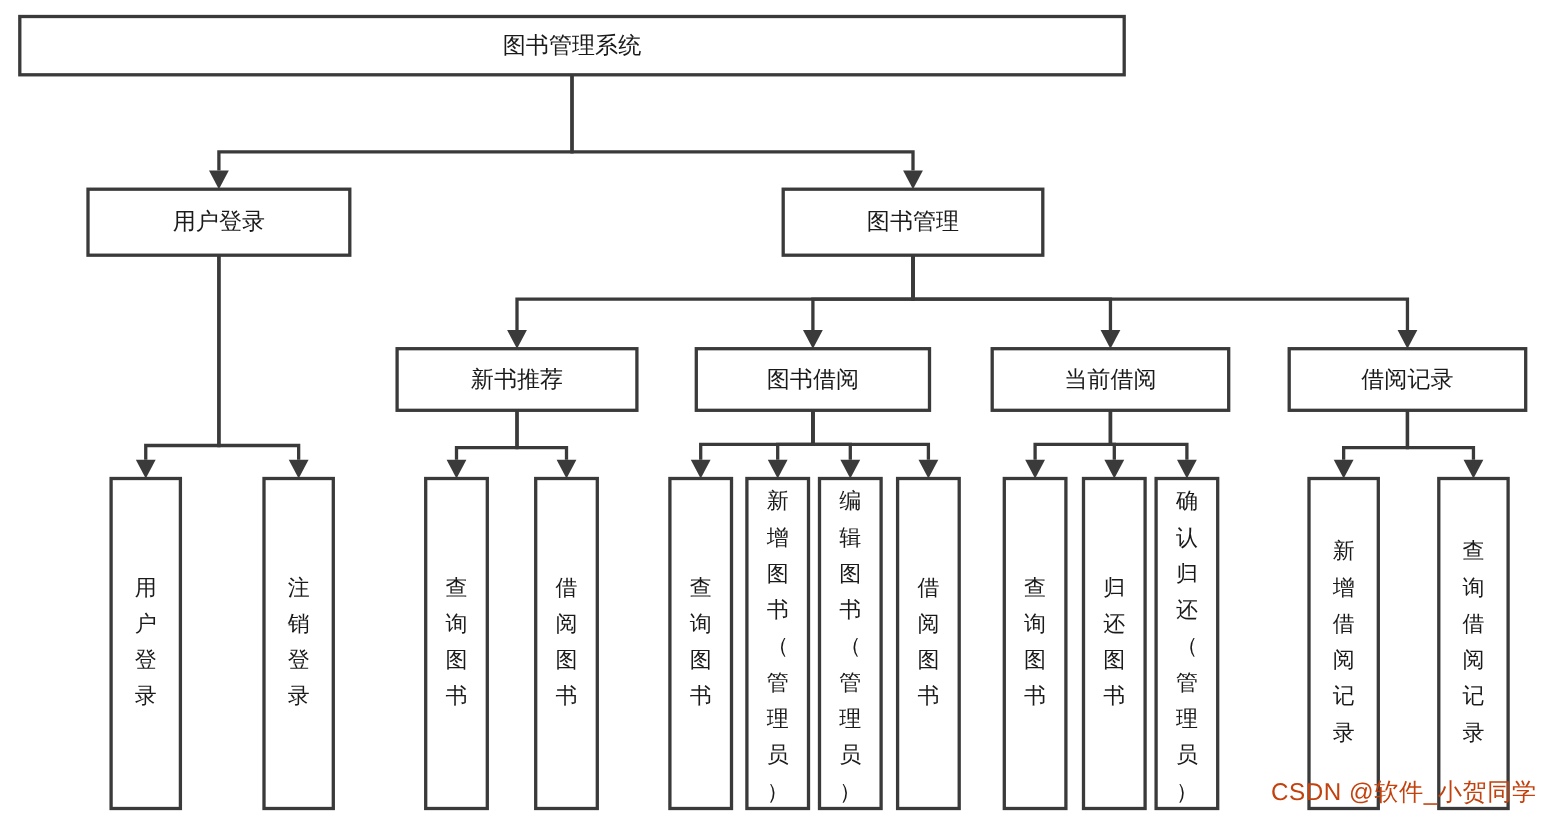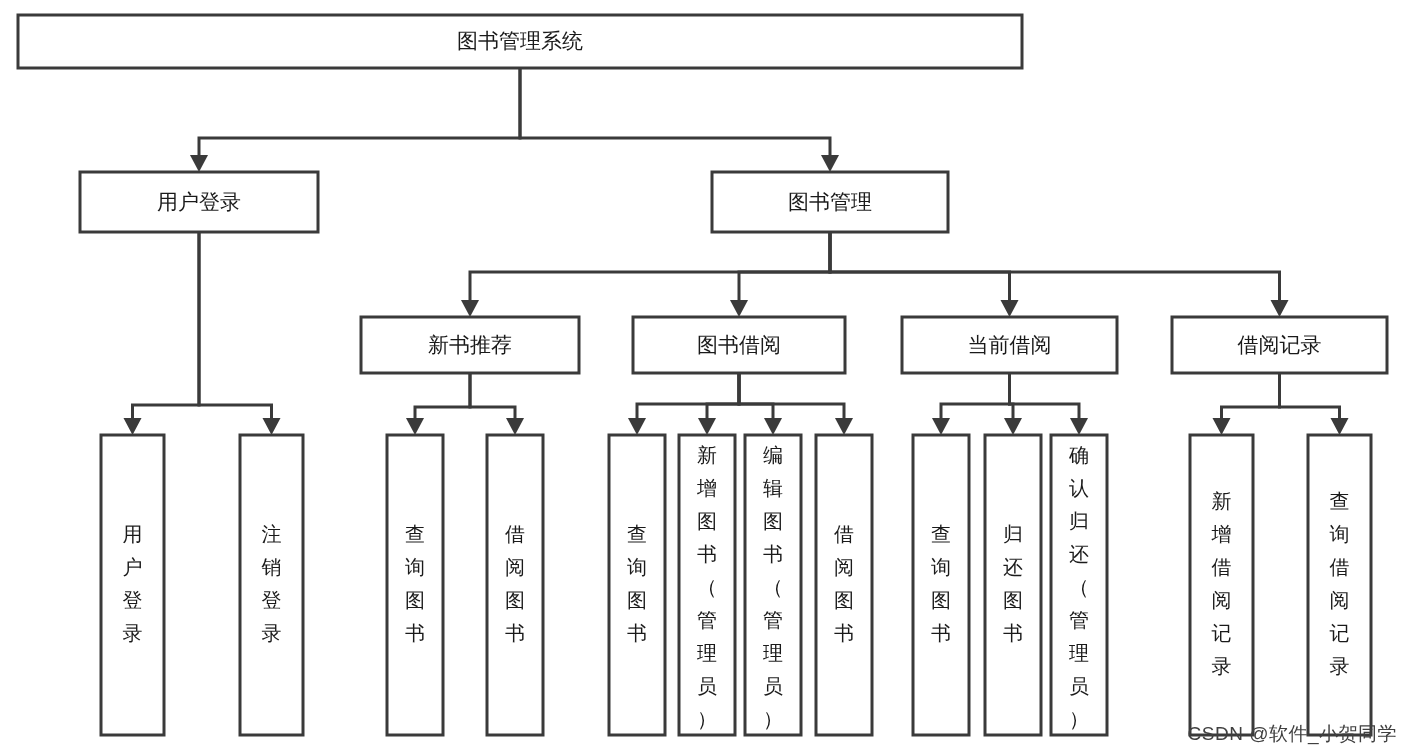--- a/index.html
+++ b/index.html
@@ -52,24 +52,24 @@
     font-size: 21px;
     text-anchor: middle;
     dominant-baseline: middle;
   }
   .node-label.vertical-label {
     font-size: 20px;
   }
   .watermark-text {
     position: absolute;
     right: 8px;
-    bottom: 0;
+    bottom: 12px;
     font-family: "Liberation Sans", "DejaVu Sans", sans-serif;
-    font-size: 19px;
-    color: #404040;
+    font-size: 22px;
+    color: #c2410c;
     white-space: nowrap;
     letter-spacing: 0.5px;
     pointer-events: none;
   }
 </style>
 </head>
 <body>
 
 <div id="diagram-root">
   <svg id="tree-svg" viewBox="0 0 1405 747" xmlns="http://www.w3.org/2000/svg">

